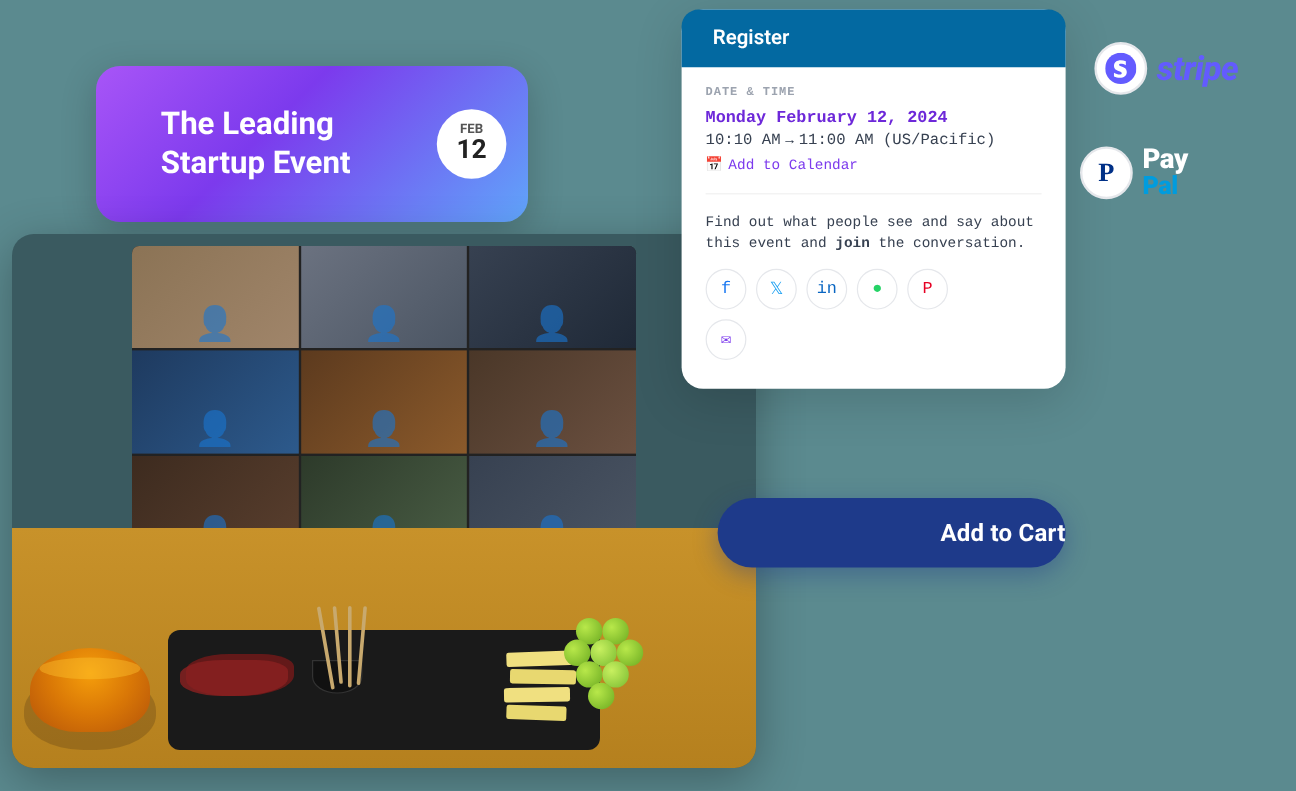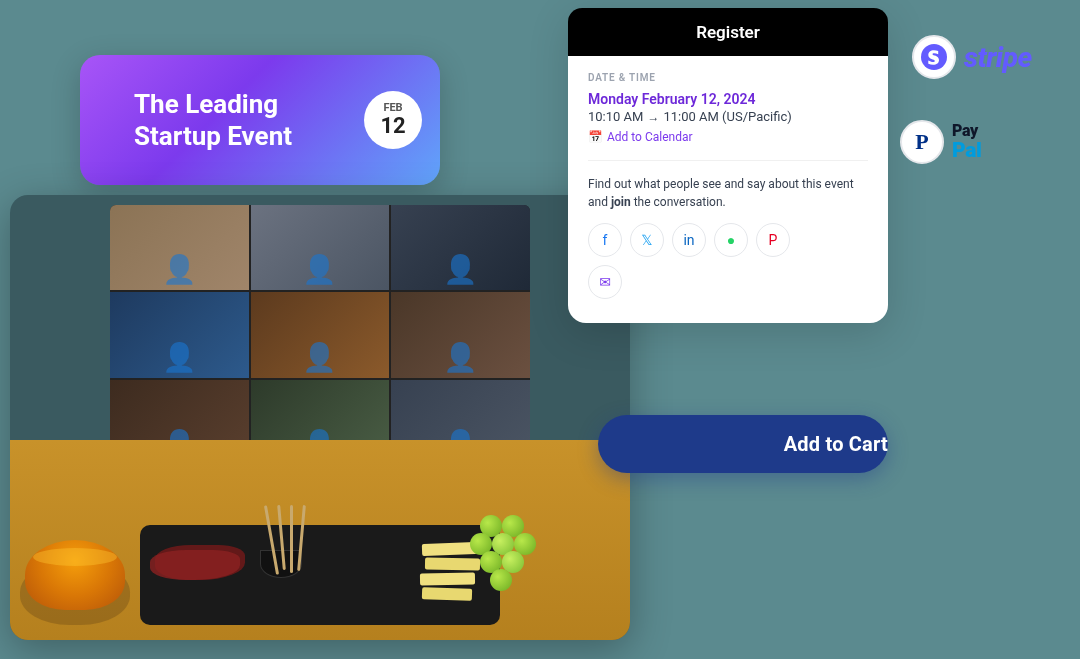--- a/index.html
+++ b/index.html
@@ -125,34 +125,34 @@
       top: 8px;
       left: 568px;
       width: 320px;
       background: #fff;
       border-radius: 18px;
       box-shadow: 0 10px 40px rgba(0,0,0,0.15);
       overflow: visible;
     }
 
     .register-header {
-      background: #000000;
+      background: #0369a1;
       border-radius: 14px 14px 0 0;
-      padding: 14px 16px;
-      text-align: center;
+      padding: 14px 26px;
     }
 
     .register-header-text {
       color: #fff;
       font-size: 17px;
       font-weight: 600;
     }
 
     .register-body {
       padding: 16px 20px;
+      font-family: Liberation Mono, monospace;
     }
 
     .section-label {
       font-size: 10px;
       font-weight: 600;
       color: #9ca3af;
       letter-spacing: 0.08em;
       text-transform: uppercase;
       margin-bottom: 8px;
     }
@@ -422,16 +422,16 @@
     </svg>
   </div>
   <span class="stripe-text">stripe</span>
 </div>
 
 <div class="paypal-logo">
   <div class="paypal-circle">
     <span style="font-size:22px; font-weight:900; color:#003087; font-family:serif;">P</span>
   </div>
   <div style="display:flex; flex-direction:column; line-height:1.1;">
-    <span style="font-size:16px; font-weight:900; color:#0f172a; letter-spacing:-0.3px;">Pay</span>
+    <span style="font-size:23px; font-weight:900; color:#ffffff; letter-spacing:-0.3px;">Pay</span>
     <span style="font-size:21px; font-weight:900; color:#009cde; letter-spacing:-0.3px;">Pal</span>
   </div>
 </div>
 
 </body></html>

